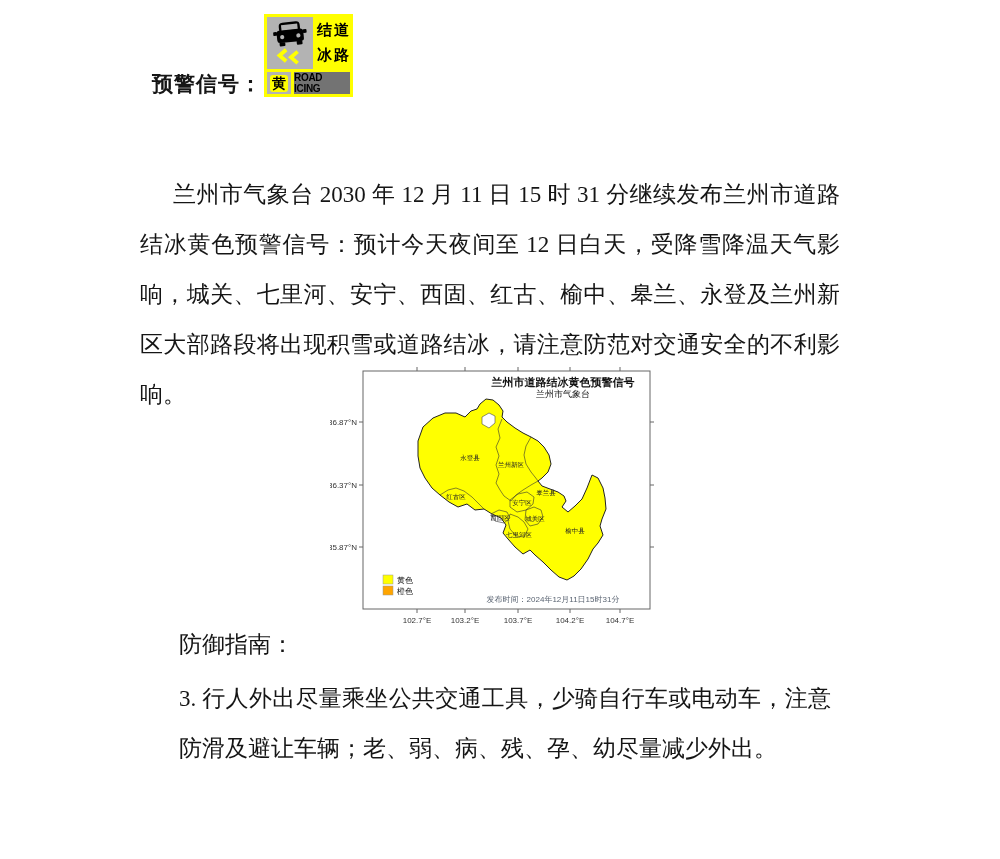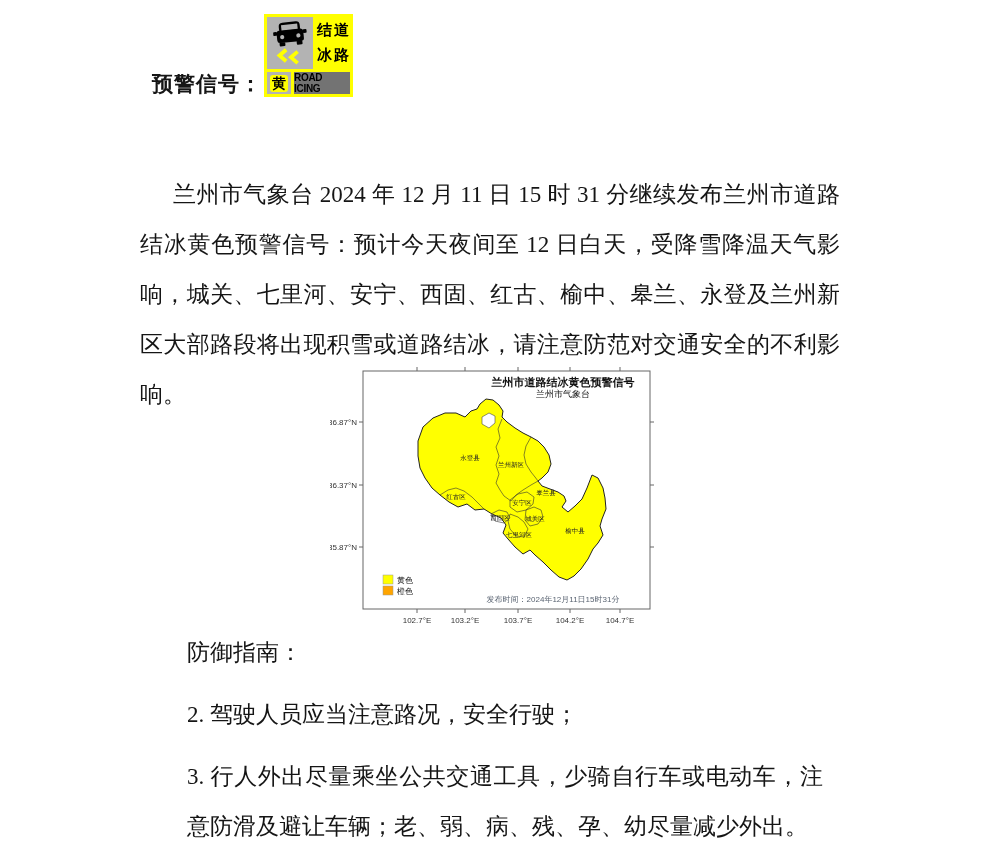--- a/index.html
+++ b/index.html
@@ -29,21 +29,21 @@
   .map-fig svg{display:block;}
   .ax{font-family:"Liberation Sans","DejaVu Sans",sans-serif;font-size:8px;fill:#333;}
   .rg{font-family:"Liberation Sans","DejaVu Sans",sans-serif;font-size:6.5px;fill:#222;}
   .mt{font-size:11px;font-weight:bold;fill:#111;}
   .ms{font-size:9px;fill:#111;}
   .pt{font-family:"Liberation Sans","DejaVu Sans",sans-serif;font-size:8px;fill:#5a6472;}
   .lg{font-size:8px;fill:#111;}
 
   
   .guide{position:absolute;left:175px;top:616px;width:660px;font-size:23px;line-height:50px;}
-  .guide p{margin:12px;text-align:justify;}
+  .guide p{margin:4px;text-align:justify;}
 </style>
 </head>
 <body>
 
 <div class="page">
 
   <div class="warn-label">预警信号：</div>
 
   <div class="warn-icon">
     <div class="row-top">
@@ -72,21 +72,21 @@
       </div>
     </div>
     <div class="row-bot">
       <div class="cell-level">
         <span class="badge">黄</span>
       </div>
       <div class="cell-en">ROAD ICING</div>
     </div>
   </div>
 
-  <p class="body-par">兰州市气象台 2024 年 12 月 11 日 15 时 31 分继续发布兰州市道路结冰黄色预警信号：预计今天夜间至 12 日白天，受降雪降温天气影响，城关、七里河、安宁、西固、红古、榆中、皋兰、永登及兰州新区大部路段将出现积雪或道路结冰，请注意防范对交通安全的不利影响。</p>
+  <p class="body-par">兰州市气象台 2030 年 12 月 11 日 15 时 31 分继续发布兰州市道路结冰黄色预警信号：预计今天夜间至 12 日白天，受降雪降温天气影响，城关、七里河、安宁、西固、红古、榆中、皋兰、永登及兰州新区大部路段将出现积雪或道路结冰，请注意防范对交通安全的不利影响。</p>
 
   <div class="map-fig">
     <svg width="335" height="265" viewBox="0 0 335 265">
 
       <rect x="33" y="6" width="287" height="238" fill="#ffffff" stroke="#666" stroke-width="1"></rect>
 
       <g stroke="#666" stroke-width="1">
         <line x1="29" y1="57" x2="33" y2="57"></line>
           <line x1="29" y1="120" x2="33" y2="120"></line>
           <line x1="29" y1="182" x2="33" y2="182"></line>
@@ -156,17 +156,16 @@
         <rect x="53" y="221" width="10" height="9" stroke="#999" stroke-width="0.5" fill="#ffa500"></rect>
         <text class="lg" x="67" y="229">橙色</text>
       </g>
 
       <text class="pt" x="223" y="237" text-anchor="middle">发布时间：2024年12月11日15时31分</text>
     </svg>
   </div>
 
   <div class="guide">
     <p>防御指南：</p>
-    <p>2. 驾驶人员应当注意路况，安全行驶；</p>
     <p>3. 行人外出尽量乘坐公共交通工具，少骑自行车或电动车，注意防滑及避让车辆；老、弱、病、残、孕、幼尽量减少外出。</p>
   </div>
 
 </div>
 
 </body></html>

